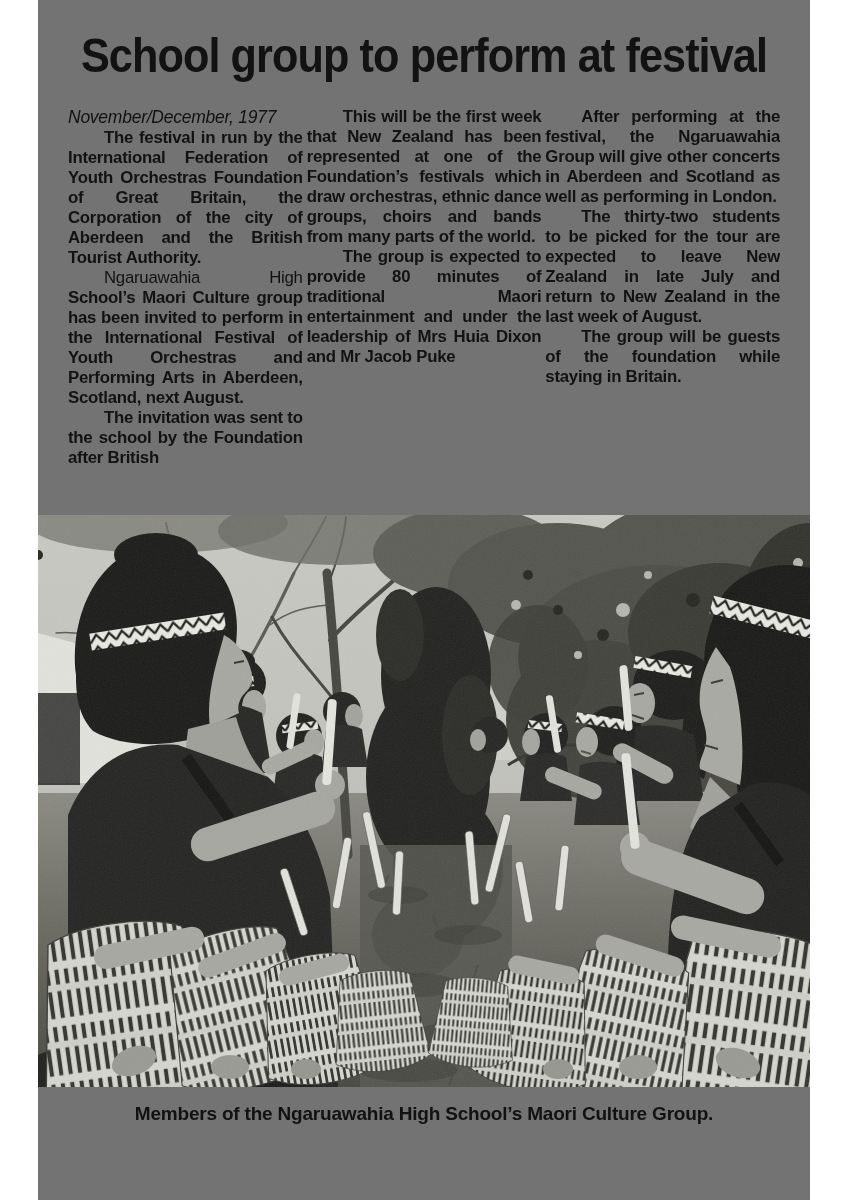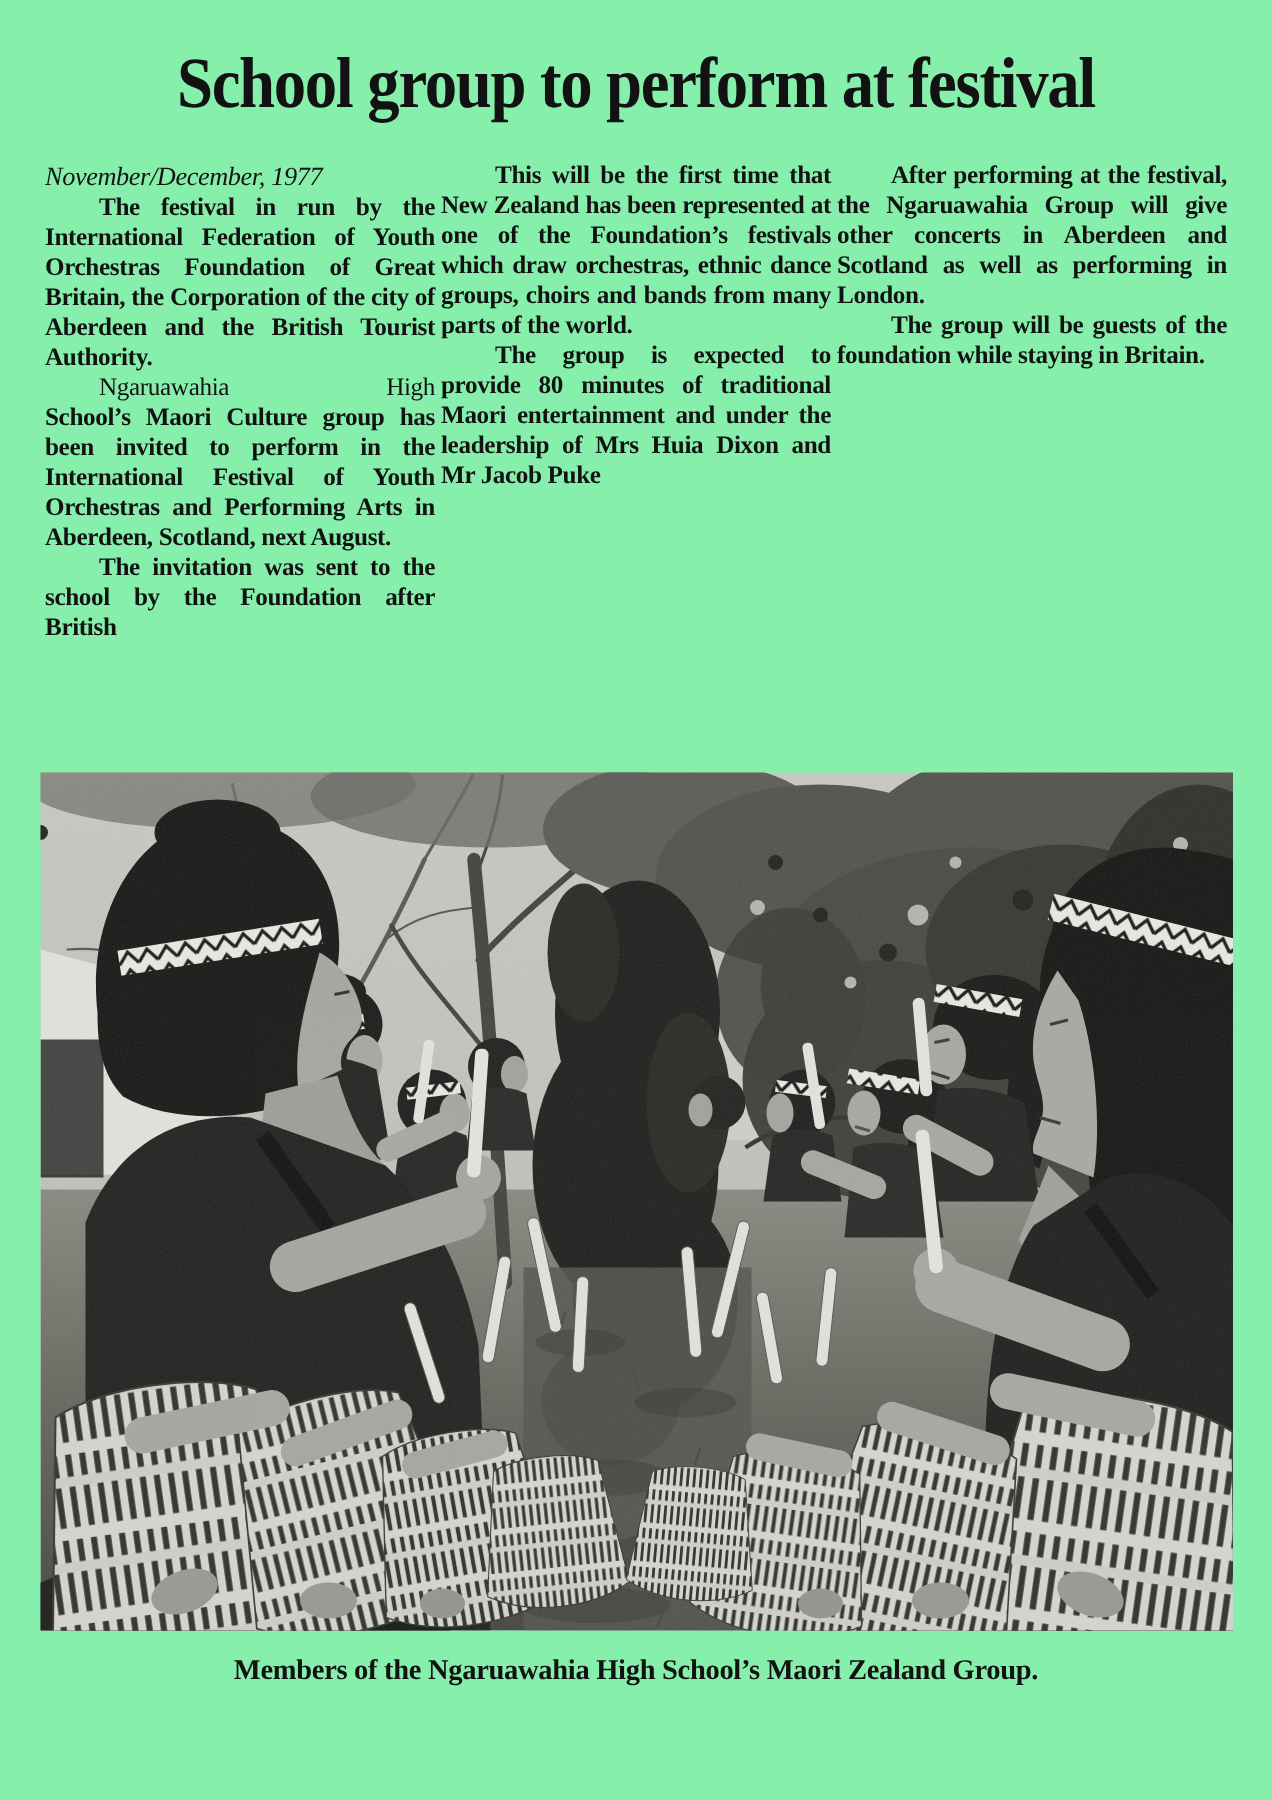--- a/index.html
+++ b/index.html
@@ -1,19 +1,19 @@
 <!DOCTYPE html>
 <html><head>
 <meta charset="utf-8">
 <title>Newspaper clipping</title>
 <style>
   html,body{margin:0;padding:0;background:#ffffff;}
   .page{
-    width:848px;height:1200px;margin:0 auto;background:#86efac;
-    font-family:Liberation Serif, serif;color:#121212;
+    width:772px;height:1200px;margin:0 auto;background:#737373;
+    font-family:Liberation Sans, sans-serif;color:#121212;
     overflow:hidden;position:relative;
   }
   .headline{
     margin:30px 0 24px 0;text-align:center;font-weight:700;font-size:48px;
     letter-spacing:-1px;line-height:1.1;white-space:nowrap;
     transform:scaleX(0.9);transform-origin:50% 50%;
   }
   .columns{
     display:flex;gap:4px;margin:0 30px;height:386px;overflow:hidden;
     font-weight:700;font-size:16.8px;line-height:20px;letter-spacing:-0.25px;
@@ -41,25 +41,26 @@
   <h1 class="headline">School group to perform at festival</h1>
 
   <div class="columns" id="columns">
       <div class="col">
         <p class="para"><span class="seg-dateline">November/December, 1977</span></p>
         <p class="para indent"><span>The festival in run by the International Federation of Youth Orchestras Foundation of Great Britain, the Corporation of the city of Aberdeen and the British Tourist Authority.</span></p>
         <p class="para"><span class="seg-lead">Ngaruawahia High</span><span>School’s Maori Culture group has been invited to perform in the International Festival of Youth Orchestras and Performing Arts in Aberdeen, Scotland, next August.</span></p>
         <p class="para indent"><span>The invitation was sent to the school by the Foundation after British</span></p>
       </div>
       <div class="col">
-        <p class="para indent"><span>This will be the first time that New Zealand has been represented at one of the Foundation’s festivals which draw orchestras, ethnic dance groups, choirs and bands from many parts of the world.</span></p>
+        <p class="para indent"><span>This will be the first week that New Zealand has been represented at one of the Foundation’s festivals which draw orchestras, ethnic dance groups, choirs and bands from many parts of the world.</span></p>
         <p class="para indent"><span>The group is expected to provide 80 minutes of traditional Maori entertainment and under the leadership of Mrs Huia Dixon and Mr Jacob Puke</span></p>
       </div>
       <div class="col">
         <p class="para indent"><span>After performing at the festival, the Ngaruawahia Group will give other concerts in Aberdeen and Scotland as well as performing in London.</span></p>
+        <p class="para indent"><span>The thirty-two students to be picked for the tour are expected to leave New Zealand in late July and return to New Zealand in the last week of August.</span></p>
         <p class="para indent"><span>The group will be guests of the foundation while staying in Britain.</span></p>
       </div>
     </div>
 
   <figure class="photo-wrap" style="margin-top:22px;margin-bottom:0;">
     <svg viewBox="0 0 795 572" xmlns="http://www.w3.org/2000/svg" role="img">
       <defs>
         <linearGradient id="sky" x1="0" y1="0" x2="0" y2="1">
           <stop offset="0" stop-color="#c9c9c4"></stop>
             <stop offset="1" stop-color="#b9b9b4"></stop>
@@ -334,15 +335,15 @@
           </g>
         <ellipse cx="700" cy="548" rx="23" ry="14" fill="#9a9a94" transform="rotate(20 700 548)"></ellipse>
         <ellipse cx="600" cy="552" rx="19" ry="12" fill="#9a9a94"></ellipse>
         <ellipse cx="520" cy="554" rx="15" ry="10" fill="#96968f"></ellipse>
       </g>
 
       <rect width="795" height="572" filter="url(#grain)" opacity="0.2"></rect>
     </svg>
   </figure>
 
-  <figcaption class="caption">Members of the Ngaruawahia High School’s Maori Zealand Group.</figcaption>
+  <figcaption class="caption">Members of the Ngaruawahia High School’s Maori Culture Group.</figcaption>
 
 </div>
 
 </body></html>

